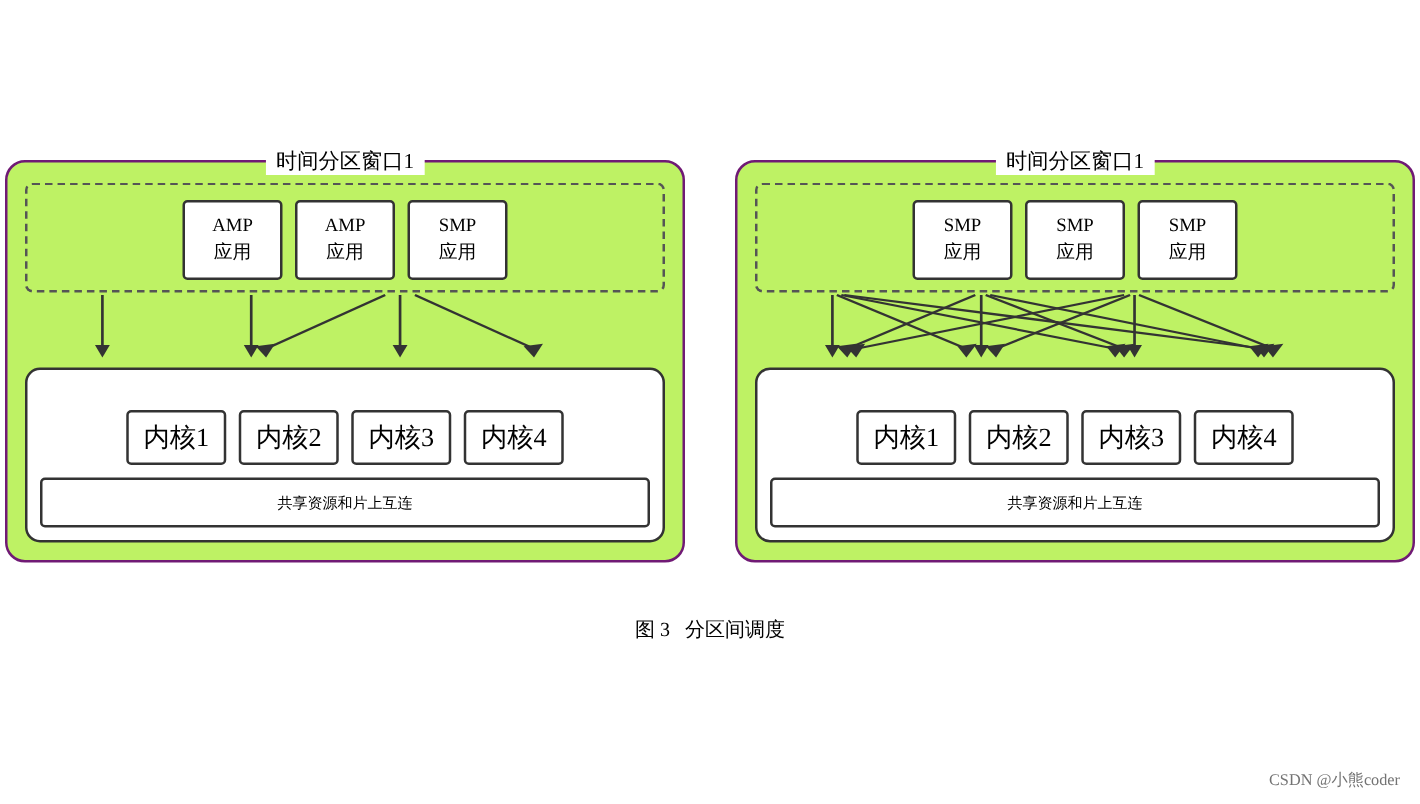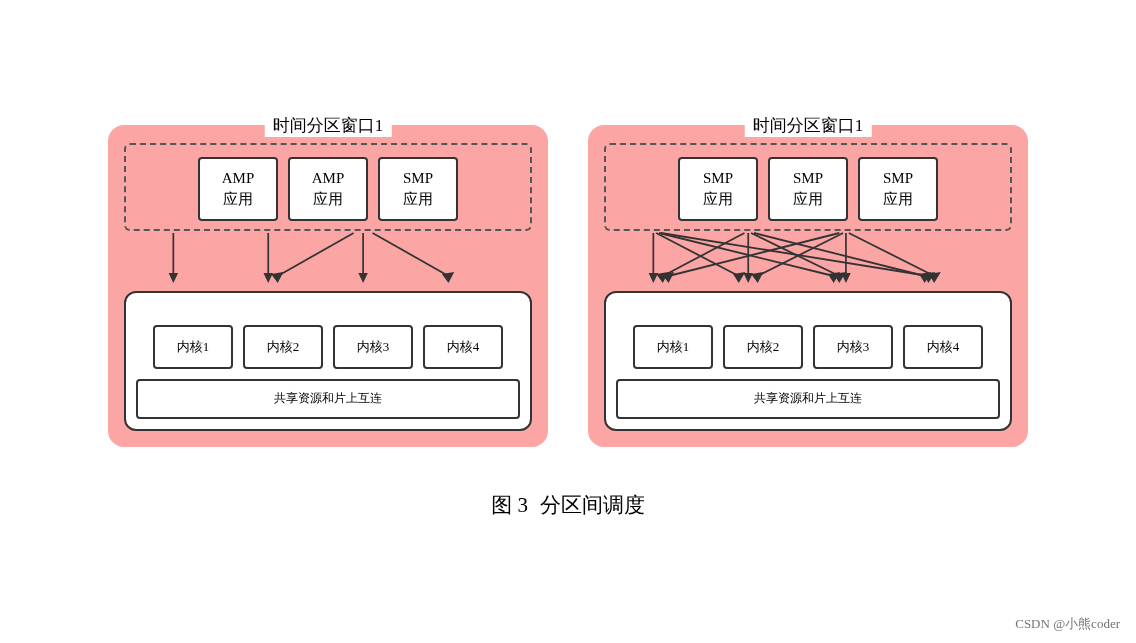--- a/index.html
+++ b/index.html
@@ -17,26 +17,26 @@
 
     .diagram-container {
       display: flex;
       gap: 40px;
       align-items: flex-start;
       justify-content: center;
       margin-bottom: 30px;
     }
 
     .partition-box {
-      border: 2px solid #fca5a5;
+      border: 2px solid #701a75;
       border-radius: 16px;
       padding: 16px 14px 14px 14px;
       position: relative;
-      background: #fca5a5;
-      width: 440px;
+      background: #bef264;
+      width: 544px;
     }
 
     .partition-title {
       position: absolute;
       top: -13px;
       left: 50%;
       transform: translateX(-50%);
       background: #fff;
       padding: 0 8px;
       font-size: 17px;
@@ -90,42 +90,42 @@
     }
 
     .core-box {
       border: 2px solid #333;
       border-radius: 4px;
       width: 80px;
       height: 44px;
       display: flex;
       align-items: center;
       justify-content: center;
-      font-size: 13px;
+      font-size: 21px;
       background: #fff;
       margin-top: 20px;
     }
 
     .shared-box {
       border: 2px solid #333;
       border-radius: 4px;
       height: 40px;
       display: flex;
       align-items: center;
       justify-content: center;
       font-size: 12px;
       background: #fff;
       width: 100%;
     }
 
     .figure-caption {
       display: flex;
       align-items: center;
       justify-content: center;
-      font-size: 21px;
+      font-size: 16px;
       gap: 12px;
       margin-top: 14px;
     }
 
     .csdn-watermark {
       position: fixed;
       bottom: 10px;
       right: 16px;
       font-size: 13px;
       color: #737373;

